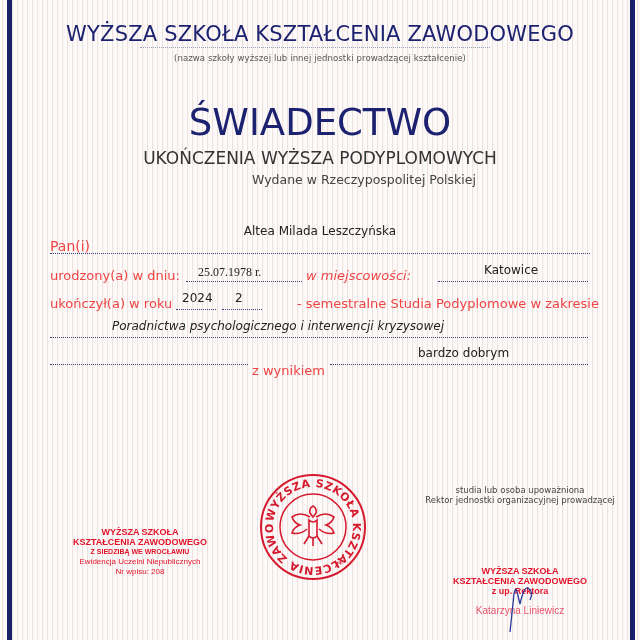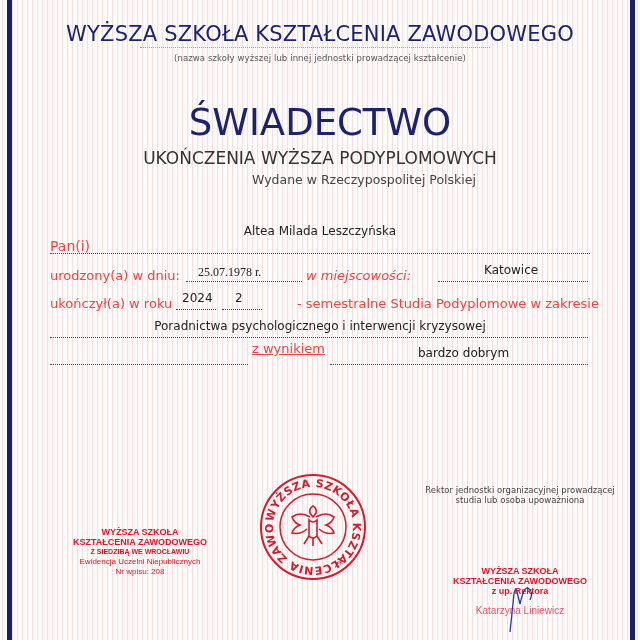--- a/index.html
+++ b/index.html
@@ -66,25 +66,25 @@
 <div class="dots" style="left:438px; width:150px; top:281px;"></div>
 <div class="val" style="left:484px; top:263px;">Katowice</div>
 
 <div class="lbl" style="left:50px; top:296px;">ukończył(a) w roku</div>
 <div class="dots" style="left:176px; width:40px; top:309px;"></div>
 <div class="val" style="left:182px; top:291px;">2024</div>
 <div class="dots" style="left:222px; width:40px; top:309px;"></div>
 <div class="val" style="left:235px; top:291px;">2</div>
 <div class="lbl" style="left:273px; top:296px;margin-left:24px;">- semestralne Studia Podyplomowe w zakresie</div>
 
-<div class="val" style="left:0; width:640px; text-align:center; top:319px;">Poradnictwa psychologicznego i interwencji kryzysowej</div>
+<div class="val" style="left:0; width:556px; text-align:center; top:319px;font-style:italic;">Poradnictwa psychologicznego i interwencji kryzysowej</div>
 <div class="dots" style="left:50px; width:538px; top:337px;"></div>
 
 <div class="dots" style="left:50px; width:198px; top:364px;"></div>
-<div class="lbl" style="left:252px; top:341px;text-decoration:underline;">z wynikiem</div>
+<div class="lbl" style="left:252px; top:363px;">z wynikiem</div>
 <div class="dots" style="left:330px; width:258px; top:364px;"></div>
 <div class="val" style="left:418px; top:346px;">bardzo dobrym</div>
 
 <div class="stamp-red" style="left:60px; width:160px; top:527px; font-size:9px; line-height:10px;">
   <div>WYŻSZA SZKOŁA</div>
   <div>KSZTAŁCENIA ZAWODOWEGO</div>
   <div style="font-size:7px;">Z SIEDZIBĄ WE WROCŁAWIU</div>
   <div style="font-size:8px; font-weight:normal;">Ewidencja Uczelni Niepublicznych</div>
   <div style="font-size:8px; font-weight:normal;text-align:center;">Nr wpisu: 208</div>
 </div>
@@ -105,22 +105,22 @@
       <path d="M52,45 q-10,-6 -18,0 q2,6 8,8 q-6,2 -8,8 q8,2 15,-4"></path>
       <path d="M58,45 q10,-6 18,0 q-2,6 -8,8 q6,2 8,8 q-8,2 -15,-4"></path>
       <path d="M51,48 q4,4 8,0 l0,16 q-4,4 -8,0z"></path>
       <path d="M51,64 l-5,8 M59,64 l5,8 M55,66 l0,8"></path>
     </g>
     <text x="80" y="96" font-family="DejaVu Sans, sans-serif" font-size="10" fill="#d61a2e">*</text>
   </svg>
 </div>
 
 <div class="rektor-caption">
+  <div>studia lub osoba upoważniona</div>
   <div>Rektor jednostki organizacyjnej prowadzącej</div>
-  <div>studia lub osoba upoważniona</div>
 </div>
 
 <div class="stamp-red" style="left:440px; width:160px; top:566px; font-size:9px; line-height:10px;">
   <div>WYŻSZA SZKOŁA</div>
   <div>KSZTAŁCENIA ZAWODOWEGO</div>
   <div>z up. Rektora</div>
   <div style="margin-top:10px; font-weight:normal; color:#e8546a; font-size:10px;">Katarzyna Liniewicz</div>
 </div>
 <svg style="position:absolute; left:500px; top:574px;" width="40" height="60" viewBox="0 0 40 60">
   <path d="M10,58 L14,20 Q16,10 18,22 L20,30 Q24,12 28,14 Q34,18 30,26" fill="none" stroke="#2a3a9a" stroke-width="1.3"></path>

